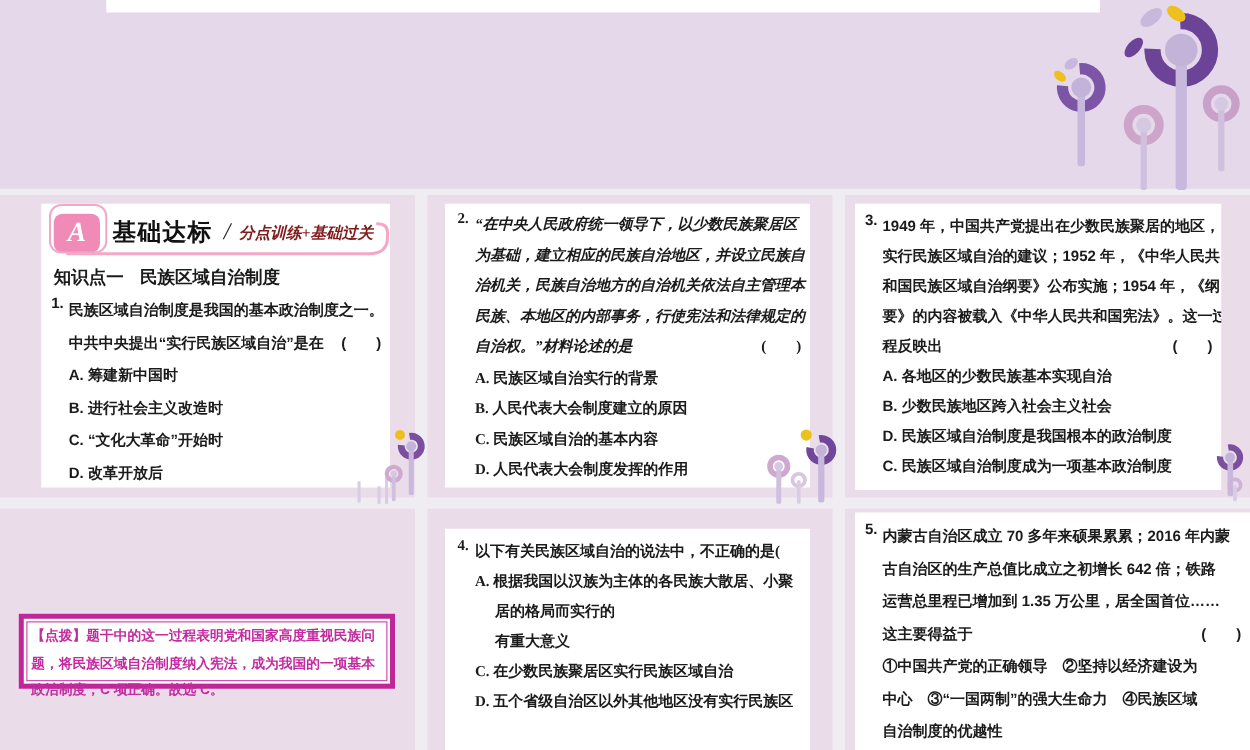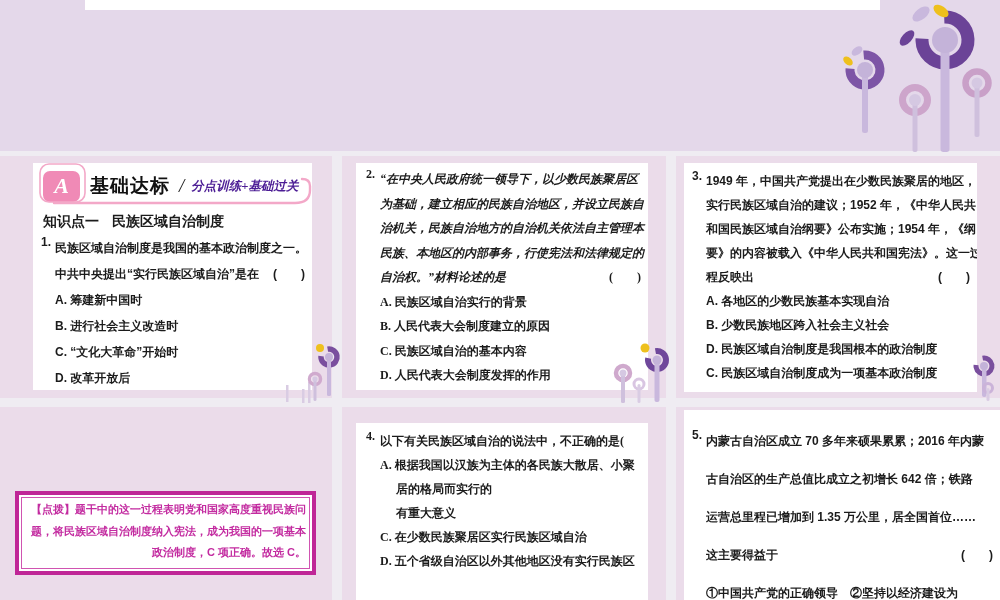--- a/index.html
+++ b/index.html
@@ -22,44 +22,44 @@
   #p-q4{left:356px;top:423px;width:292px;height:177px;padding:6px 4px 0 10px;box-sizing:border-box;}
   #p-q5{left:684px;top:410px;width:316px;height:190px;padding:6px 4px 0 8px;box-sizing:border-box;}
 
   .hdr{position:relative;height:40px;display:flex;align-items:center;padding-top:3px;}
   .badge{width:37px;height:31px;background:#f08ab6;border-radius:7px;margin:0 10px 0 2px;
          display:flex;align-items:center;justify-content:center;}
   .badge span{font-family:"Liberation Serif",serif;font-style:italic;font-weight:bold;
               font-size:22px;color:#ffffff;}
   .hdr-title{font-weight:bold;font-size:19px;letter-spacing:1px;color:#111;text-align:center;}
   .hdr-slash{font-family:"Liberation Serif",serif;font-style:italic;font-size:19px;margin:0 7px 0 9px;color:#222;}
-  .hdr-sub{font-family:"Liberation Serif",serif;font-style:italic;font-weight:bold;font-size:12.5px;color:#4c1d95;}
+  .hdr-sub{font-family:"Liberation Serif",serif;font-style:italic;font-weight:bold;font-size:12.5px;color:#7f1d1d;}
   .kp{font-weight:bold;font-size:14px;margin:3px 0 2px 2px;line-height:24px;white-space:nowrap;}
   .kp-label{margin-right:13px;}
 
   .q{position:relative;padding-left:14px;}
   .qnum{position:absolute;left:0;top:0;font-weight:bold;}
   .line{white-space:nowrap;}
   .flex{display:flex;justify-content:space-between;padding-right:3px;}
   .cont{padding-left:16px;}
 
   .sans .line,.sans .qnum{font-family:"Liberation Sans",sans-serif;font-weight:700;font-size:12px;}
   .serif .line{font-family:"Liberation Serif",serif;font-weight:700;font-size:12px;}
   .serif .qnum{font-family:"Liberation Serif",serif;font-weight:700;font-size:12px;}
   .quote{font-style:italic;}
   #p-q1 .line{line-height:26px;}
   #p-q2 .line{line-height:24.5px;}
   #p-q3 .line{line-height:24px;}
   #p-q4 .line{line-height:24px;}
-  #p-q5 .line{line-height:26px;margin-top:12px;}
-
-  .hint-box{position:absolute;left:15px;top:491px;width:301px;height:84px;box-sizing:border-box;
+  #p-q5 .line{line-height:26px;}
+
+  .hint-box{position:absolute;left:15px;top:491px;width:301px;height:60px;box-sizing:border-box;
             background:#ffffff;border:4px solid #bf2697;z-index:2;
             box-shadow:inset 0 0 0 2px #ffffff, inset 0 0 0 3px #d054b1;
-            padding:4px 6px 0 6px;text-align:right;}
+            padding:4px 6px 0 6px;}
   .hint-box .line{font-weight:700;font-size:11px;line-height:21.5px;color:#c32ba0;white-space:nowrap;}
 
   .decor{position:absolute;left:0;top:0;z-index:6;pointer-events:none;}
 </style>
 </head>
 <body>
 
 <div class="stage">
   <div class="top-band"></div>
   <div class="white-strip"></div>

